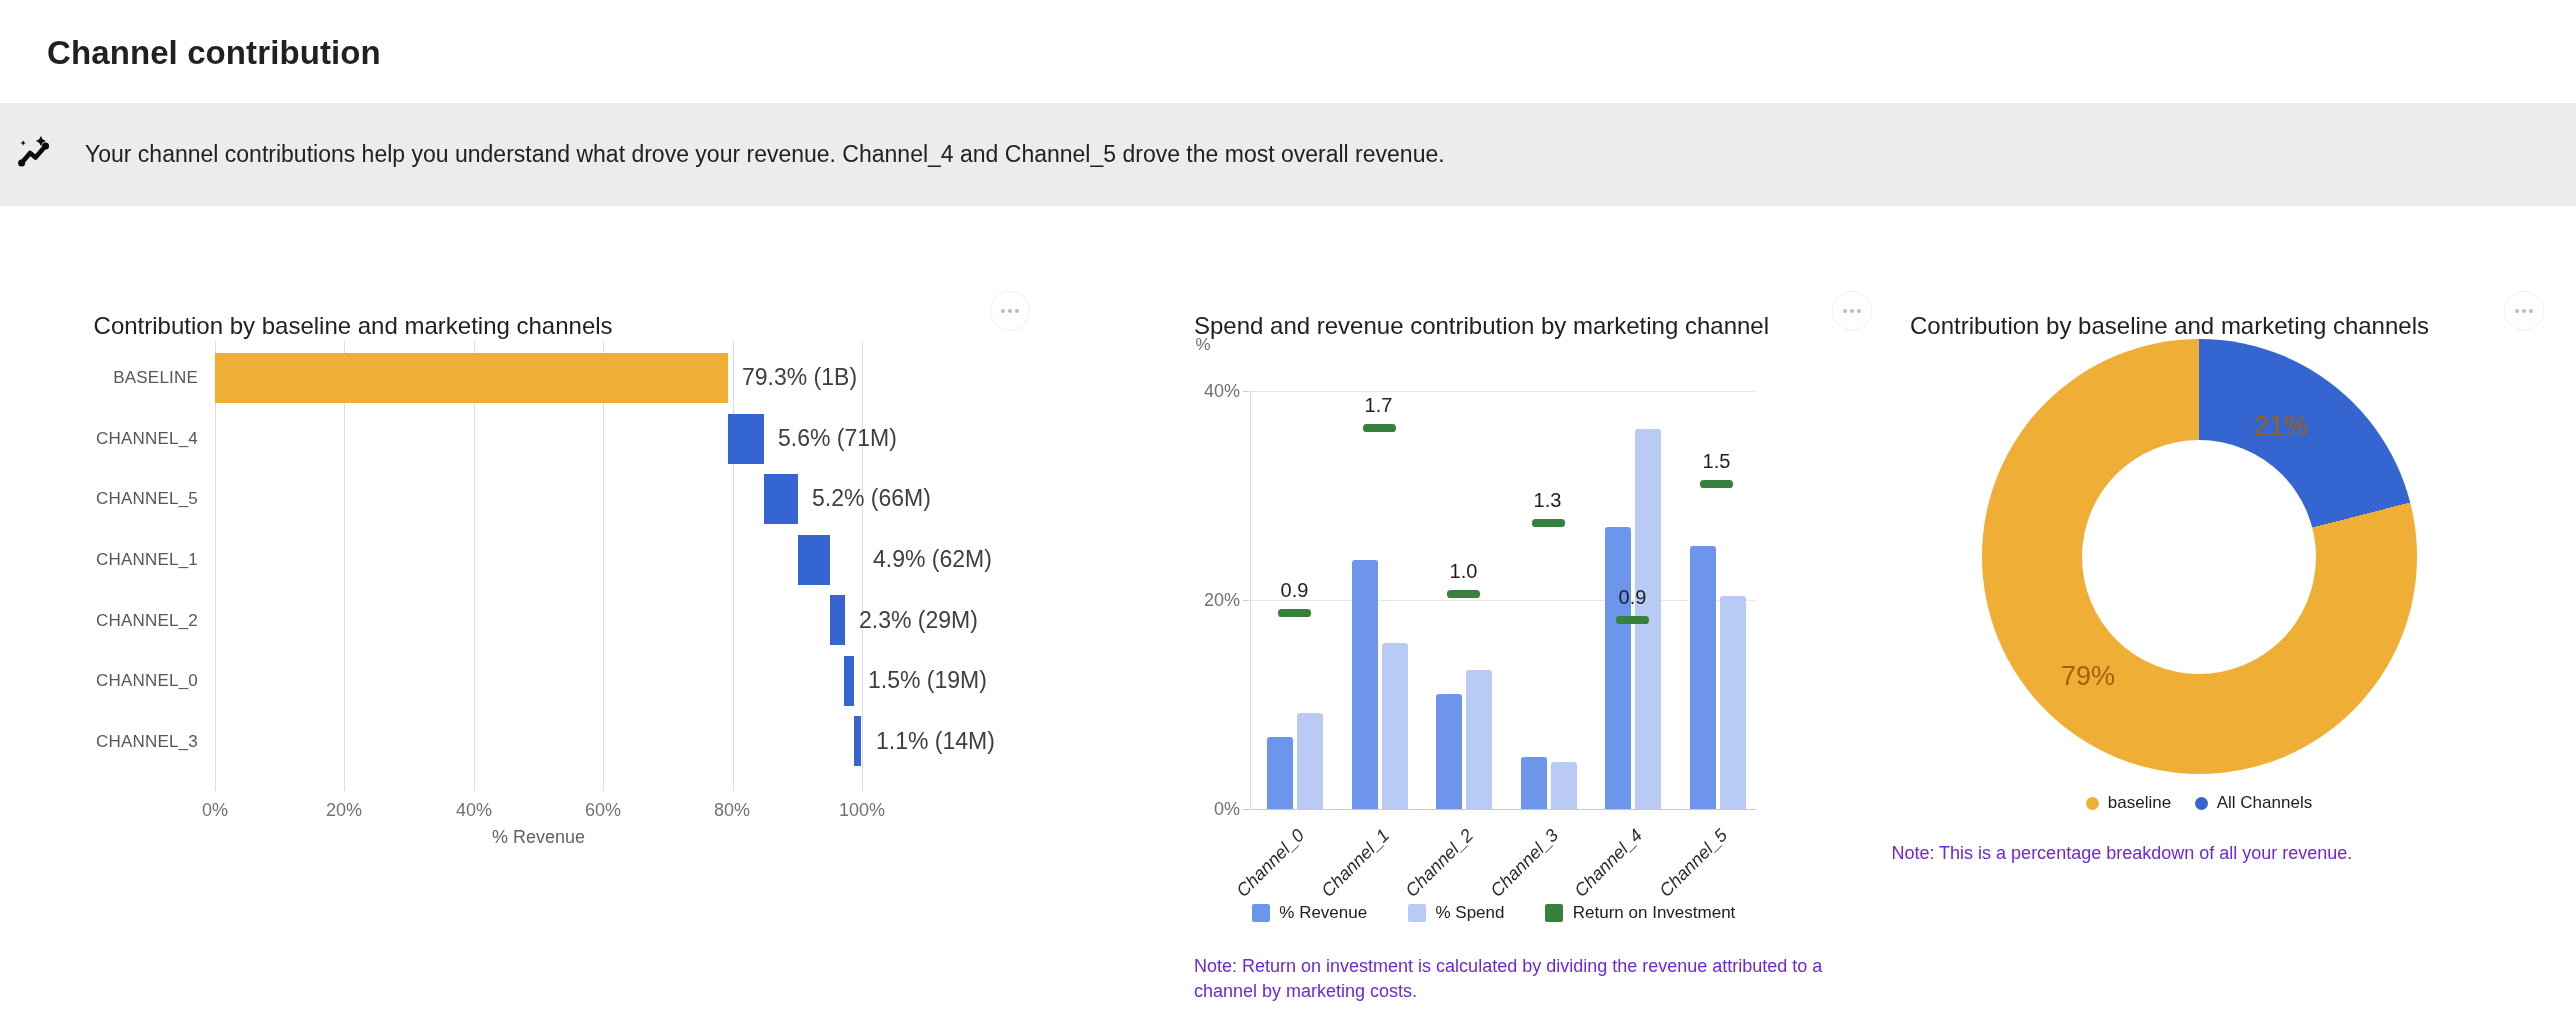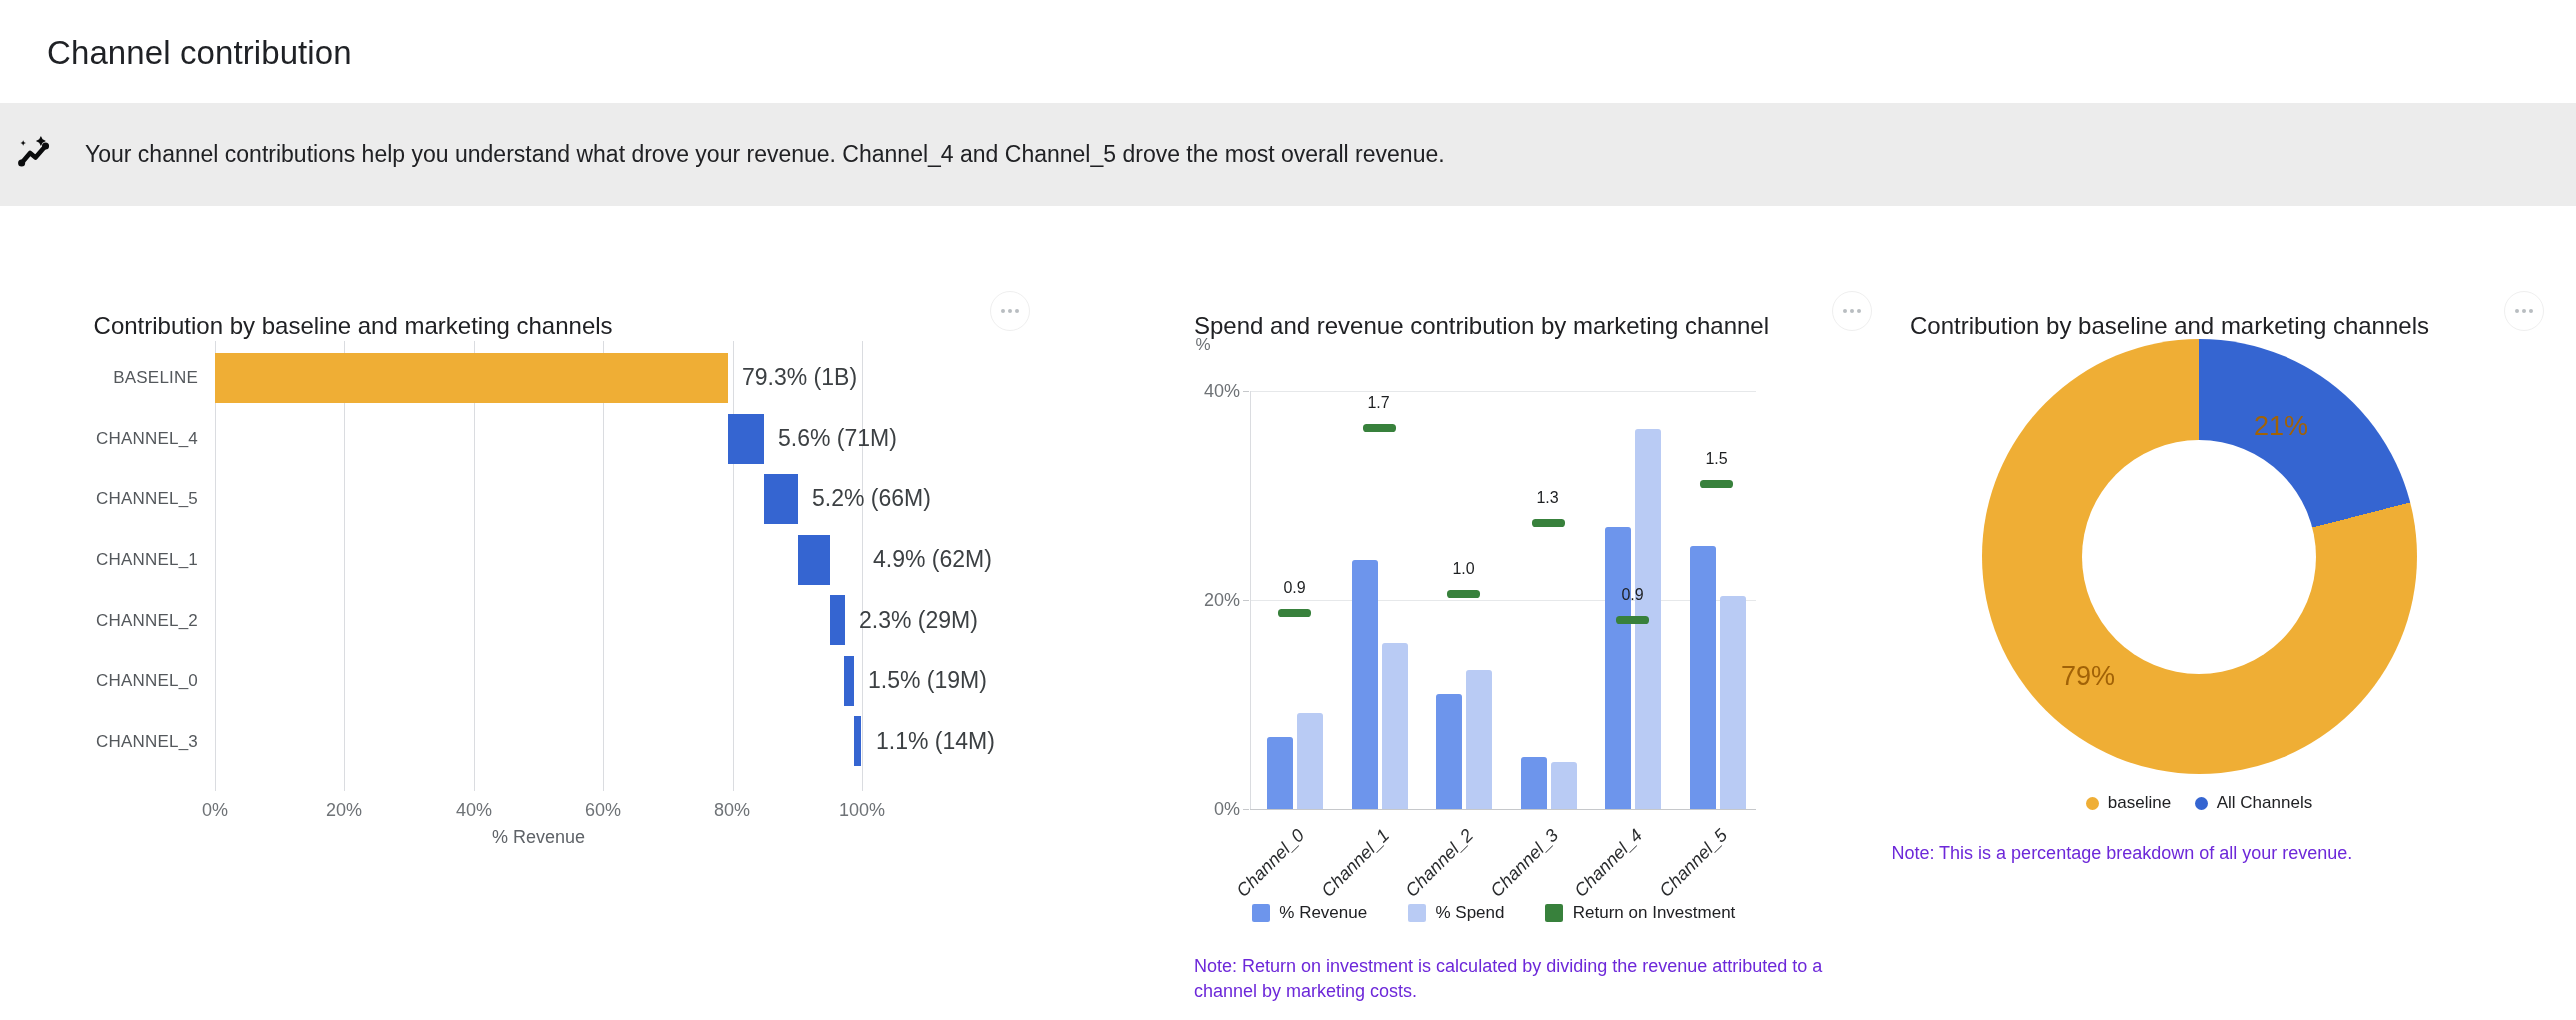--- a/index.html
+++ b/index.html
@@ -1,17 +1,17 @@
 <!DOCTYPE html>
 <html style="font-size:11.4px"><head>
 <meta charset="utf-8">
 <style>
   html,body{margin:0;padding:0;background:#ffffff;width:2576px;height:1021px;overflow:hidden;
     font-family:"Liberation Sans",sans-serif;color:#202124;}
-  #page-title{position:absolute;left:47px;top:11.4px;font-size:33px;font-weight:400;color:#1f2125;letter-spacing:0.1px;}
+  #page-title{position:absolute;left:47px;top:11.4px;font-size:33px;font-weight:700;color:#1f2125;letter-spacing:0.1px;}
   
   #banner{position:absolute;left:0;top:103px;width:2576px;height:103px;display:flex;align-items:center;}
   #banner .bicon{margin-left:17px;width:37px;height:37px;flex:0 0 auto;}
   #banner .btext{margin-left:31px;font-size:23px;color:#202124;}
   
   .card{position:absolute;top:291px;}
   .card-title{position:absolute;top:1.4px;left:0;font-size:24px;font-weight:400;color:#202124;white-space:nowrap;}
   .menu-btn{position:absolute;top:0;width:38px;height:38px;border-radius:50%;border:1.4px solid #efefef;
     background:#fff;display:flex;align-items:center;justify-content:center;gap:2.9px;cursor:pointer;}
   .menu-btn .mdot{width:4.3px;height:4.3px;border-radius:50%;background:#b9bdc1;}
@@ -23,21 +23,21 @@
   .wf-bar{position:absolute;height:50px;}
   .wf-val{position:absolute;font-size:23px;line-height:21.4px;color:#3c4043;white-space:nowrap;}
   .wf-tick{position:absolute;width:64px;text-align:center;font-size:18px;color:#6e7276;}
   .wf-axis-title{position:absolute;text-align:center;font-size:18px;color:#5f6368;}
   
   .unit{position:absolute;left:1.4px;top:44px;font-size:17px;color:#6e7276;}
   .hgrid{position:absolute;}
   .ytick{position:absolute;left:0;width:46px;text-align:right;font-size:18px;color:#6e7276;}
   .gbar{position:absolute;width:26px;border-radius:2.9px 2.9px 0 0;}
   .roi-dash{position:absolute;width:33px;height:7.8px;border-radius:3.6px;}
-  .roi-num{position:absolute;width:71px;text-align:center;font-size:16px;color:#1d1f21;}
+  .roi-num{position:absolute;width:71px;text-align:center;font-size:20px;color:#1d1f21;}
   .x2lab{position:absolute;width:121px;text-align:right;font-size:18px;font-style:italic;color:#2a2c2e;
     transform:rotate(-45deg);transform-origin:100% 0%;white-space:nowrap;}
   .legend{position:absolute;display:flex;align-items:center;}
   .legend .litem{display:flex;align-items:center;margin-right:41px;}
   .legend .lsq{width:18px;height:18px;border-radius:2.1px;margin-right:9.3px;}
   .legend .ldot{width:13px;height:13px;border-radius:50%;margin-right:8.6px;}
   .legend .llab{font-size:17px;color:#202124;white-space:nowrap;}
   
   #donut-ring{position:absolute;border-radius:50%;}
   #donut-hole{position:absolute;border-radius:50%;background:#fff;}

